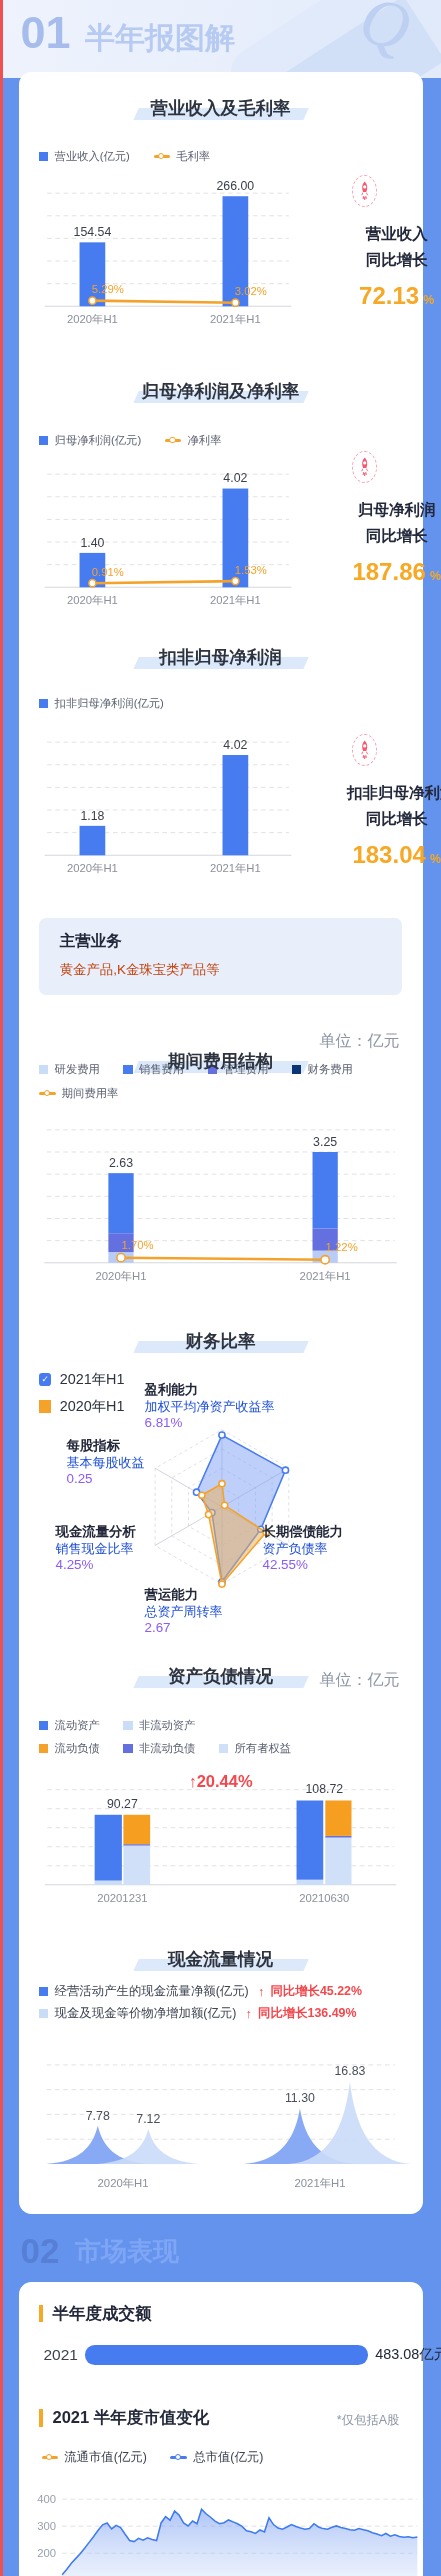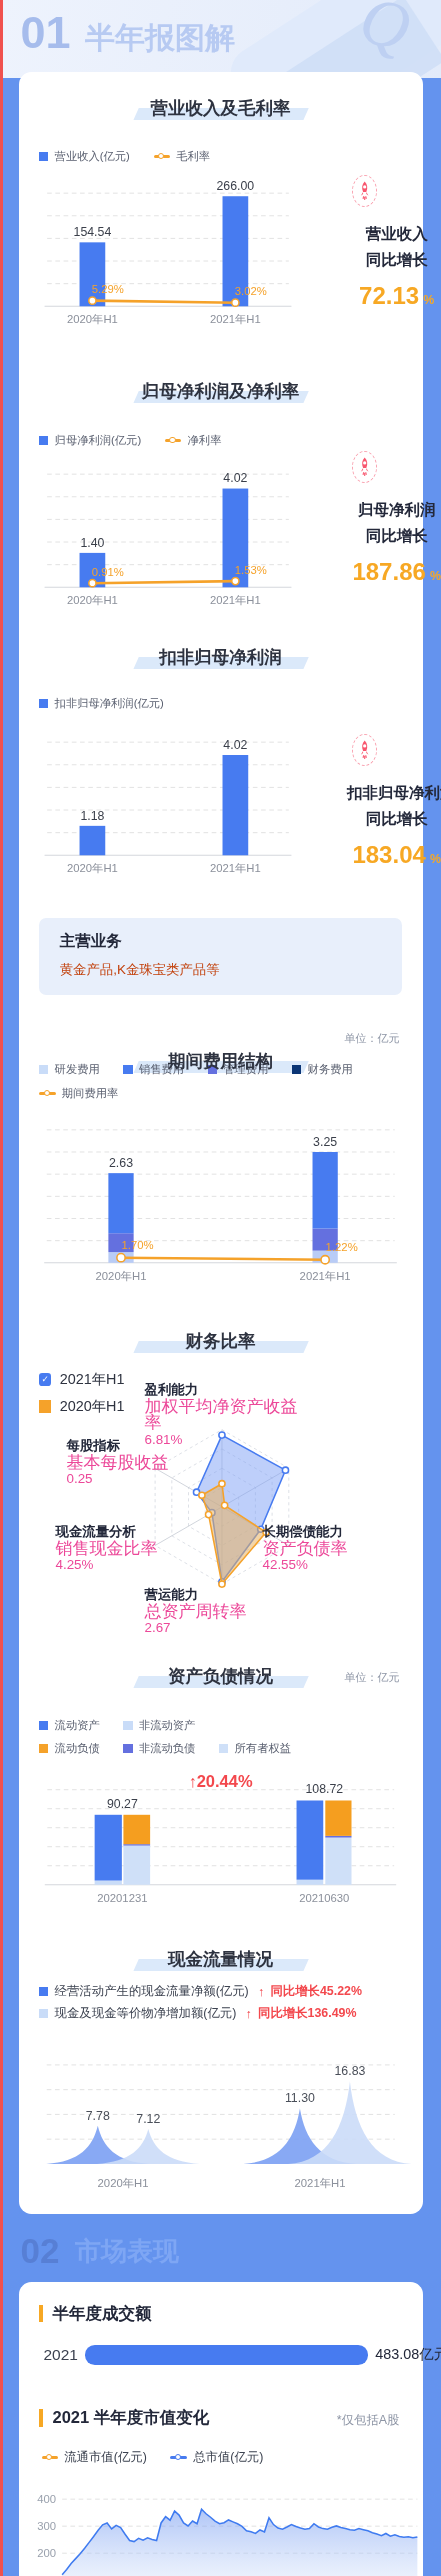--- a/index.html
+++ b/index.html
@@ -18,43 +18,43 @@
   .h2-num{font-size:35px;font-weight:bold;color:#577fd5;}
   .h2-title{font-size:26px;font-weight:bold;color:#7ea6f4;}
   
   .card{position:absolute;left:18.5px;width:404px;background:#fff;border-radius:12.4px;z-index:1;}
   #card1{top:72px;height:2142px;}
   #card2{top:2282px;height:667px;}
   
   .sec-title{position:absolute;left:0;width:100%;text-align:center;font-size:17.5px;font-weight:bold;color:#2e3340;}
   .sec-title span{position:relative;z-index:1;}
   .sec-title .hl{position:absolute;left:50%;top:12.4px;width:170px;height:12.4px;background:#dbe9fa;transform:translateX(-50%) skewX(-24deg);z-index:0;}
-  .unit-note{position:absolute;right:23px;font-size:11px;color:#8d95a5;}
+  .unit-note{position:absolute;right:23px;font-size:16px;color:#8d95a5;}
   
   .legend-row{position:absolute;display:flex;align-items:center;gap:6.2px;font-size:11.3px;color:#5a6070;}
   .legend-row .gap{width:11.3px;}
   .sq{width:9.3px;height:9.3px;display:inline-block;flex:none;}
   .lnmk{position:relative;width:16.5px;height:2.6px;border-radius:1.5px;display:inline-block;flex:none;}
   .lnmk .dot{position:absolute;left:4.6px;top:-2.6px;width:4.1px;height:4.1px;border-radius:50%;background:#fff;border:1.5px solid;}
   
   .badge{position:absolute;left:315px;width:113px;text-align:center;}
   .badge .rk{width:23px;height:30px;border:1px dashed #f9a2b0;border-radius:50%;margin-left:18.5px;display:flex;align-items:center;justify-content:center;}
   .badge .bl{margin-left:13.4px;font-size:15.5px;font-weight:bold;color:#23283a;line-height:26px;margin-top:14.4px;}
   .badge .bl div{white-space:nowrap;}
   .badge .bnum{margin-left:13.4px;margin-top:8.2px;color:#f7a824;font-weight:bold;font-size:24px;white-space:nowrap;}
   .badge .bnum span{font-size:12.4px;margin-left:4.1px;}
   
   #bizbox{position:absolute;left:20.6px;top:846px;width:363px;height:77px;background:#e8effb;border-radius:7.2px;}
   .biz-t{margin:13.4px 0 0 20.6px;font-size:15.5px;font-weight:bold;color:#23283a;}
   .biz-c{margin:8.2px 0 0 20.6px;font-size:13.4px;color:#c2410c;}
   
   .rlab{position:absolute;line-height:16.5px;}
   .rlab .g{font-size:13.4px;font-weight:bold;color:#23283a;}
-  .rlab .m{font-size:17px;color:#ec4899;}
-  .rlab .v{font-size:13.4px;color:#ec4899;}
+  .rlab .m{font-size:13px;color:#1d4ed8;}
+  .rlab .v{font-size:13.4px;color:#8b5cf6;}
   .chk{width:12.4px;height:12.4px;border-radius:3.1px;background:#477bf0;color:#fff;font-size:8.8px;display:flex;align-items:center;justify-content:center;flex:none;}
   .osw{width:12.4px;height:12.4px;background:#f5a22a;flex:none;}
   .lg-big{font-size:14.4px;color:#2e3340;}
   #bal-growth{position:absolute;top:1700px;width:100%;text-align:center;font-size:16.5px;font-weight:bold;color:#f3484d;}
   .cl-row{position:absolute;display:flex;align-items:center;gap:6.2px;font-size:12.4px;color:#3c4250;}
   .cl-row .red{color:#f3484d;font-weight:bold;}
   .cl-row .red-arrow{color:#f3484d;font-weight:bold;margin-left:3.1px;}
   
   .t-row{position:absolute;left:20.6px;display:flex;align-items:center;}
   .acc{width:4.1px;height:17.5px;background:#f7a824;margin-right:9.3px;flex:none;}

